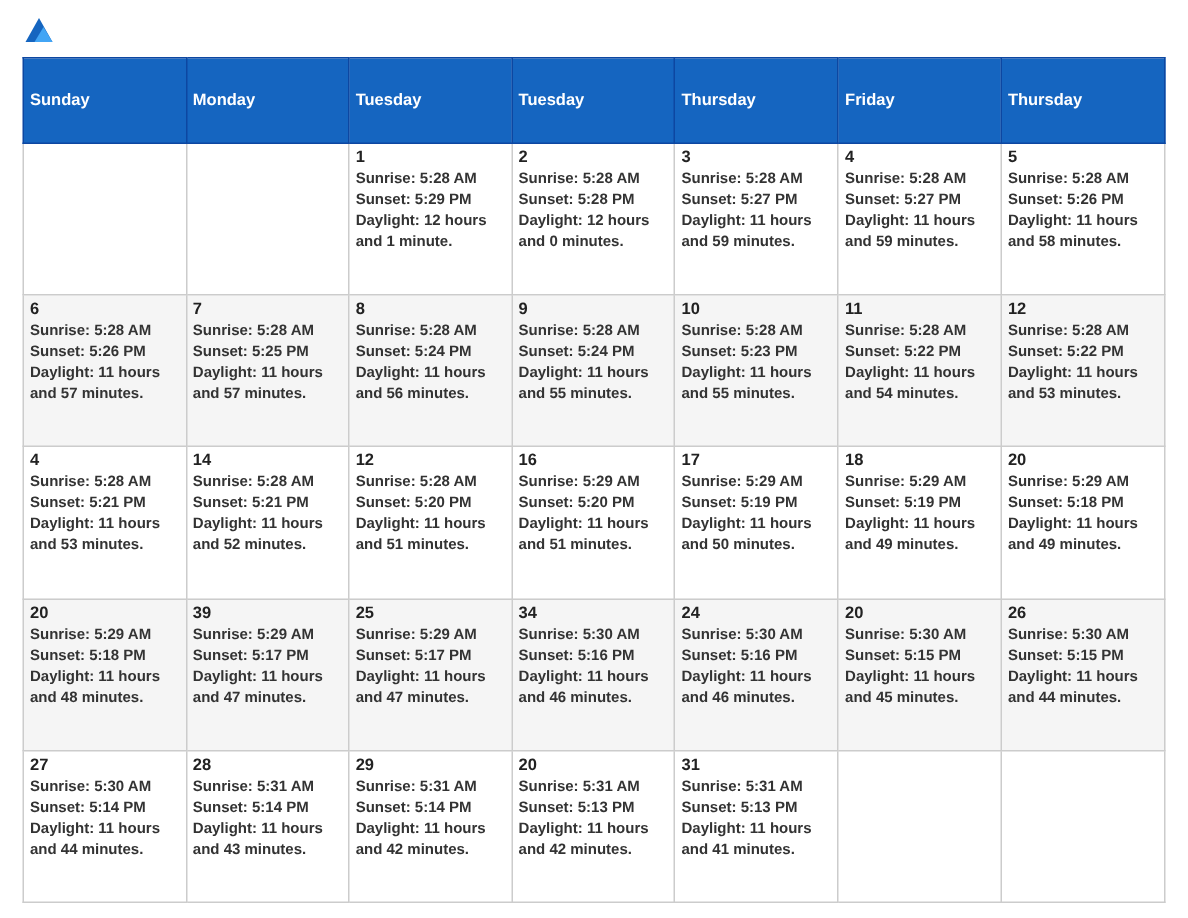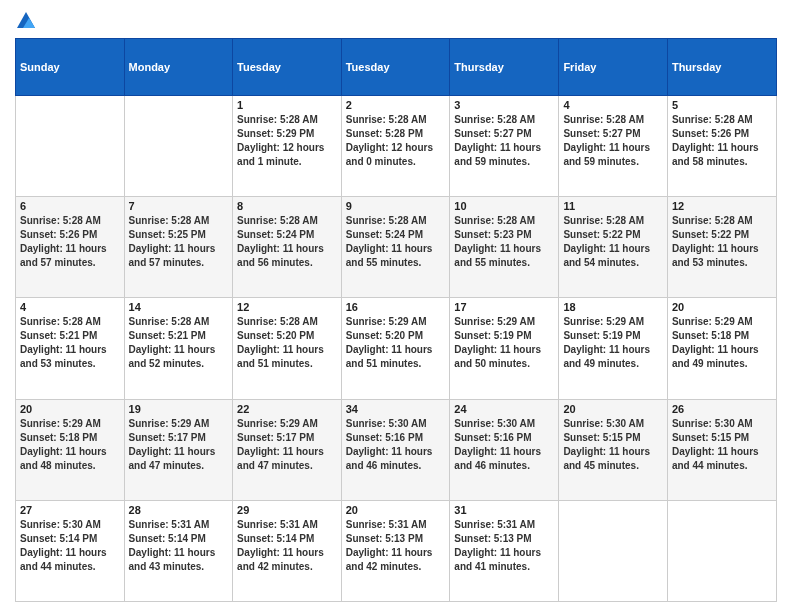--- a/index.html
+++ b/index.html
@@ -270,28 +270,28 @@
         </tr>
         <tr>
           <td>
             <span class="day-num">20</span>
             <div class="day-info" style="white-space: pre-line;">Sunrise: 5:29 AM
 Sunset: 5:18 PM
 Daylight: 11 hours
 and 48 minutes.</div>
           </td>
           <td>
-            <span class="day-num">19</span>
+            <span class="day-num">39</span>
             <div class="day-info" style="white-space: pre-line;">Sunrise: 5:29 AM
 Sunset: 5:17 PM
 Daylight: 11 hours
 and 47 minutes.</div>
           </td>
           <td>
-            <span class="day-num">22</span>
+            <span class="day-num">25</span>
             <div class="day-info" style="white-space: pre-line;">Sunrise: 5:29 AM
 Sunset: 5:17 PM
 Daylight: 11 hours
 and 47 minutes.</div>
           </td>
           <td>
             <span class="day-num">34</span>
             <div class="day-info" style="white-space: pre-line;">Sunrise: 5:30 AM
 Sunset: 5:16 PM
 Daylight: 11 hours

